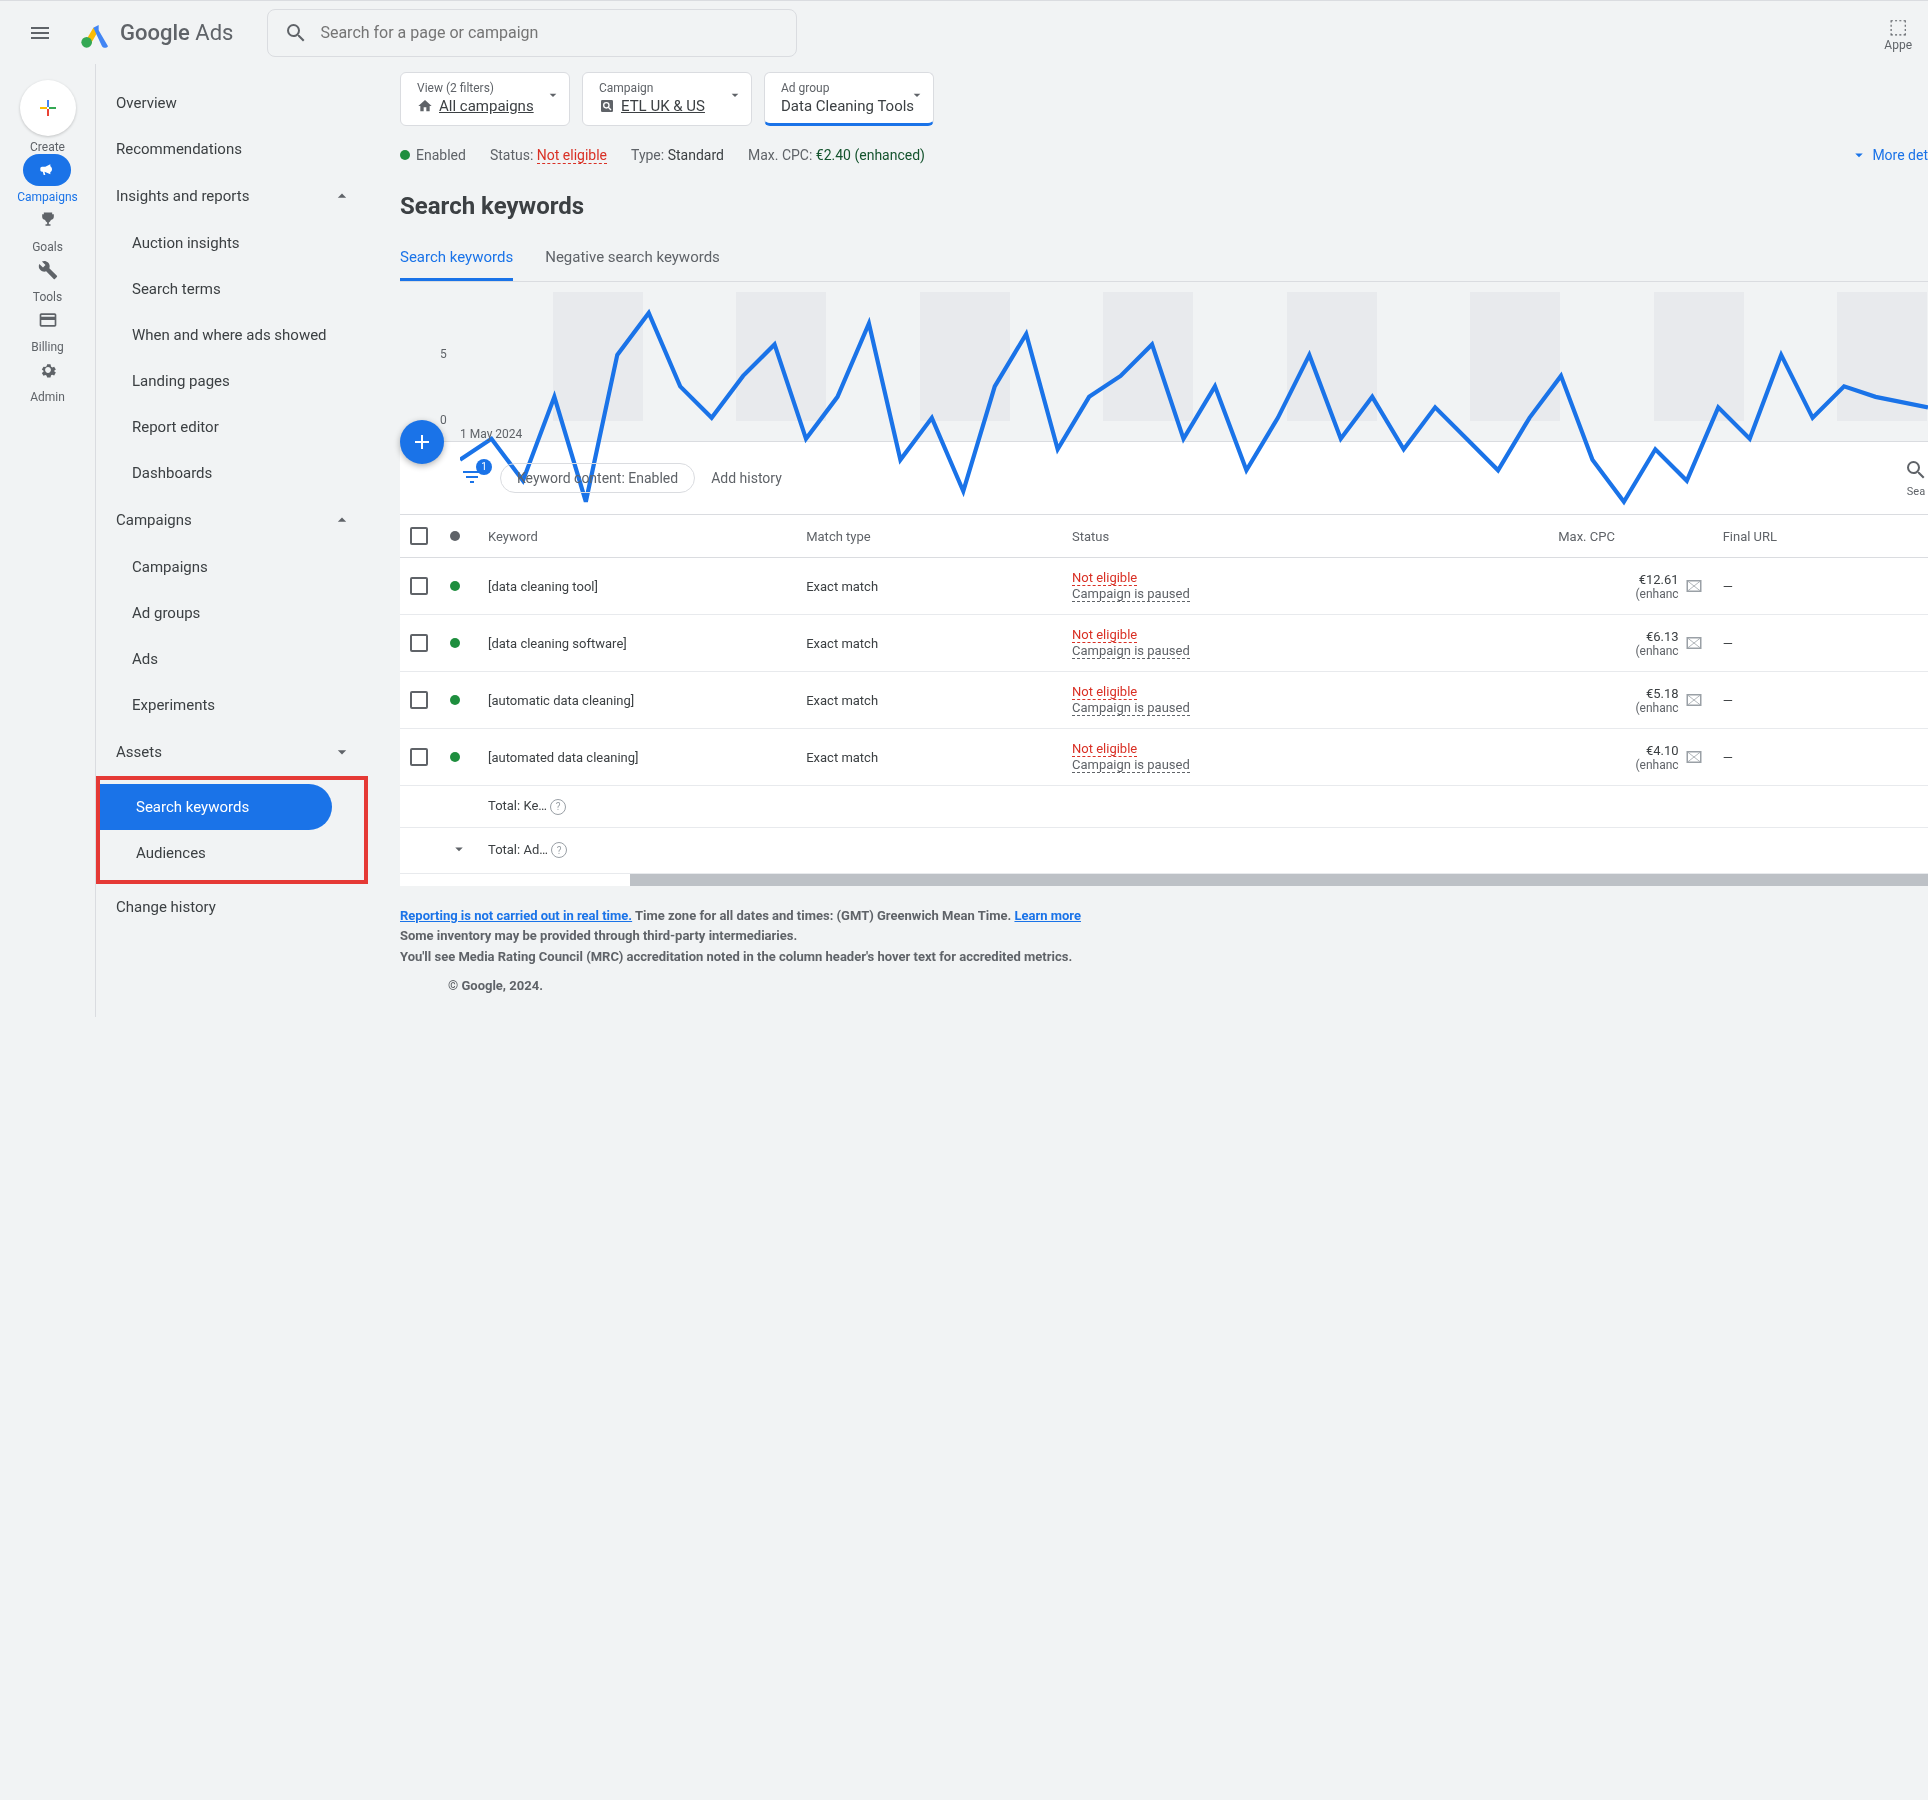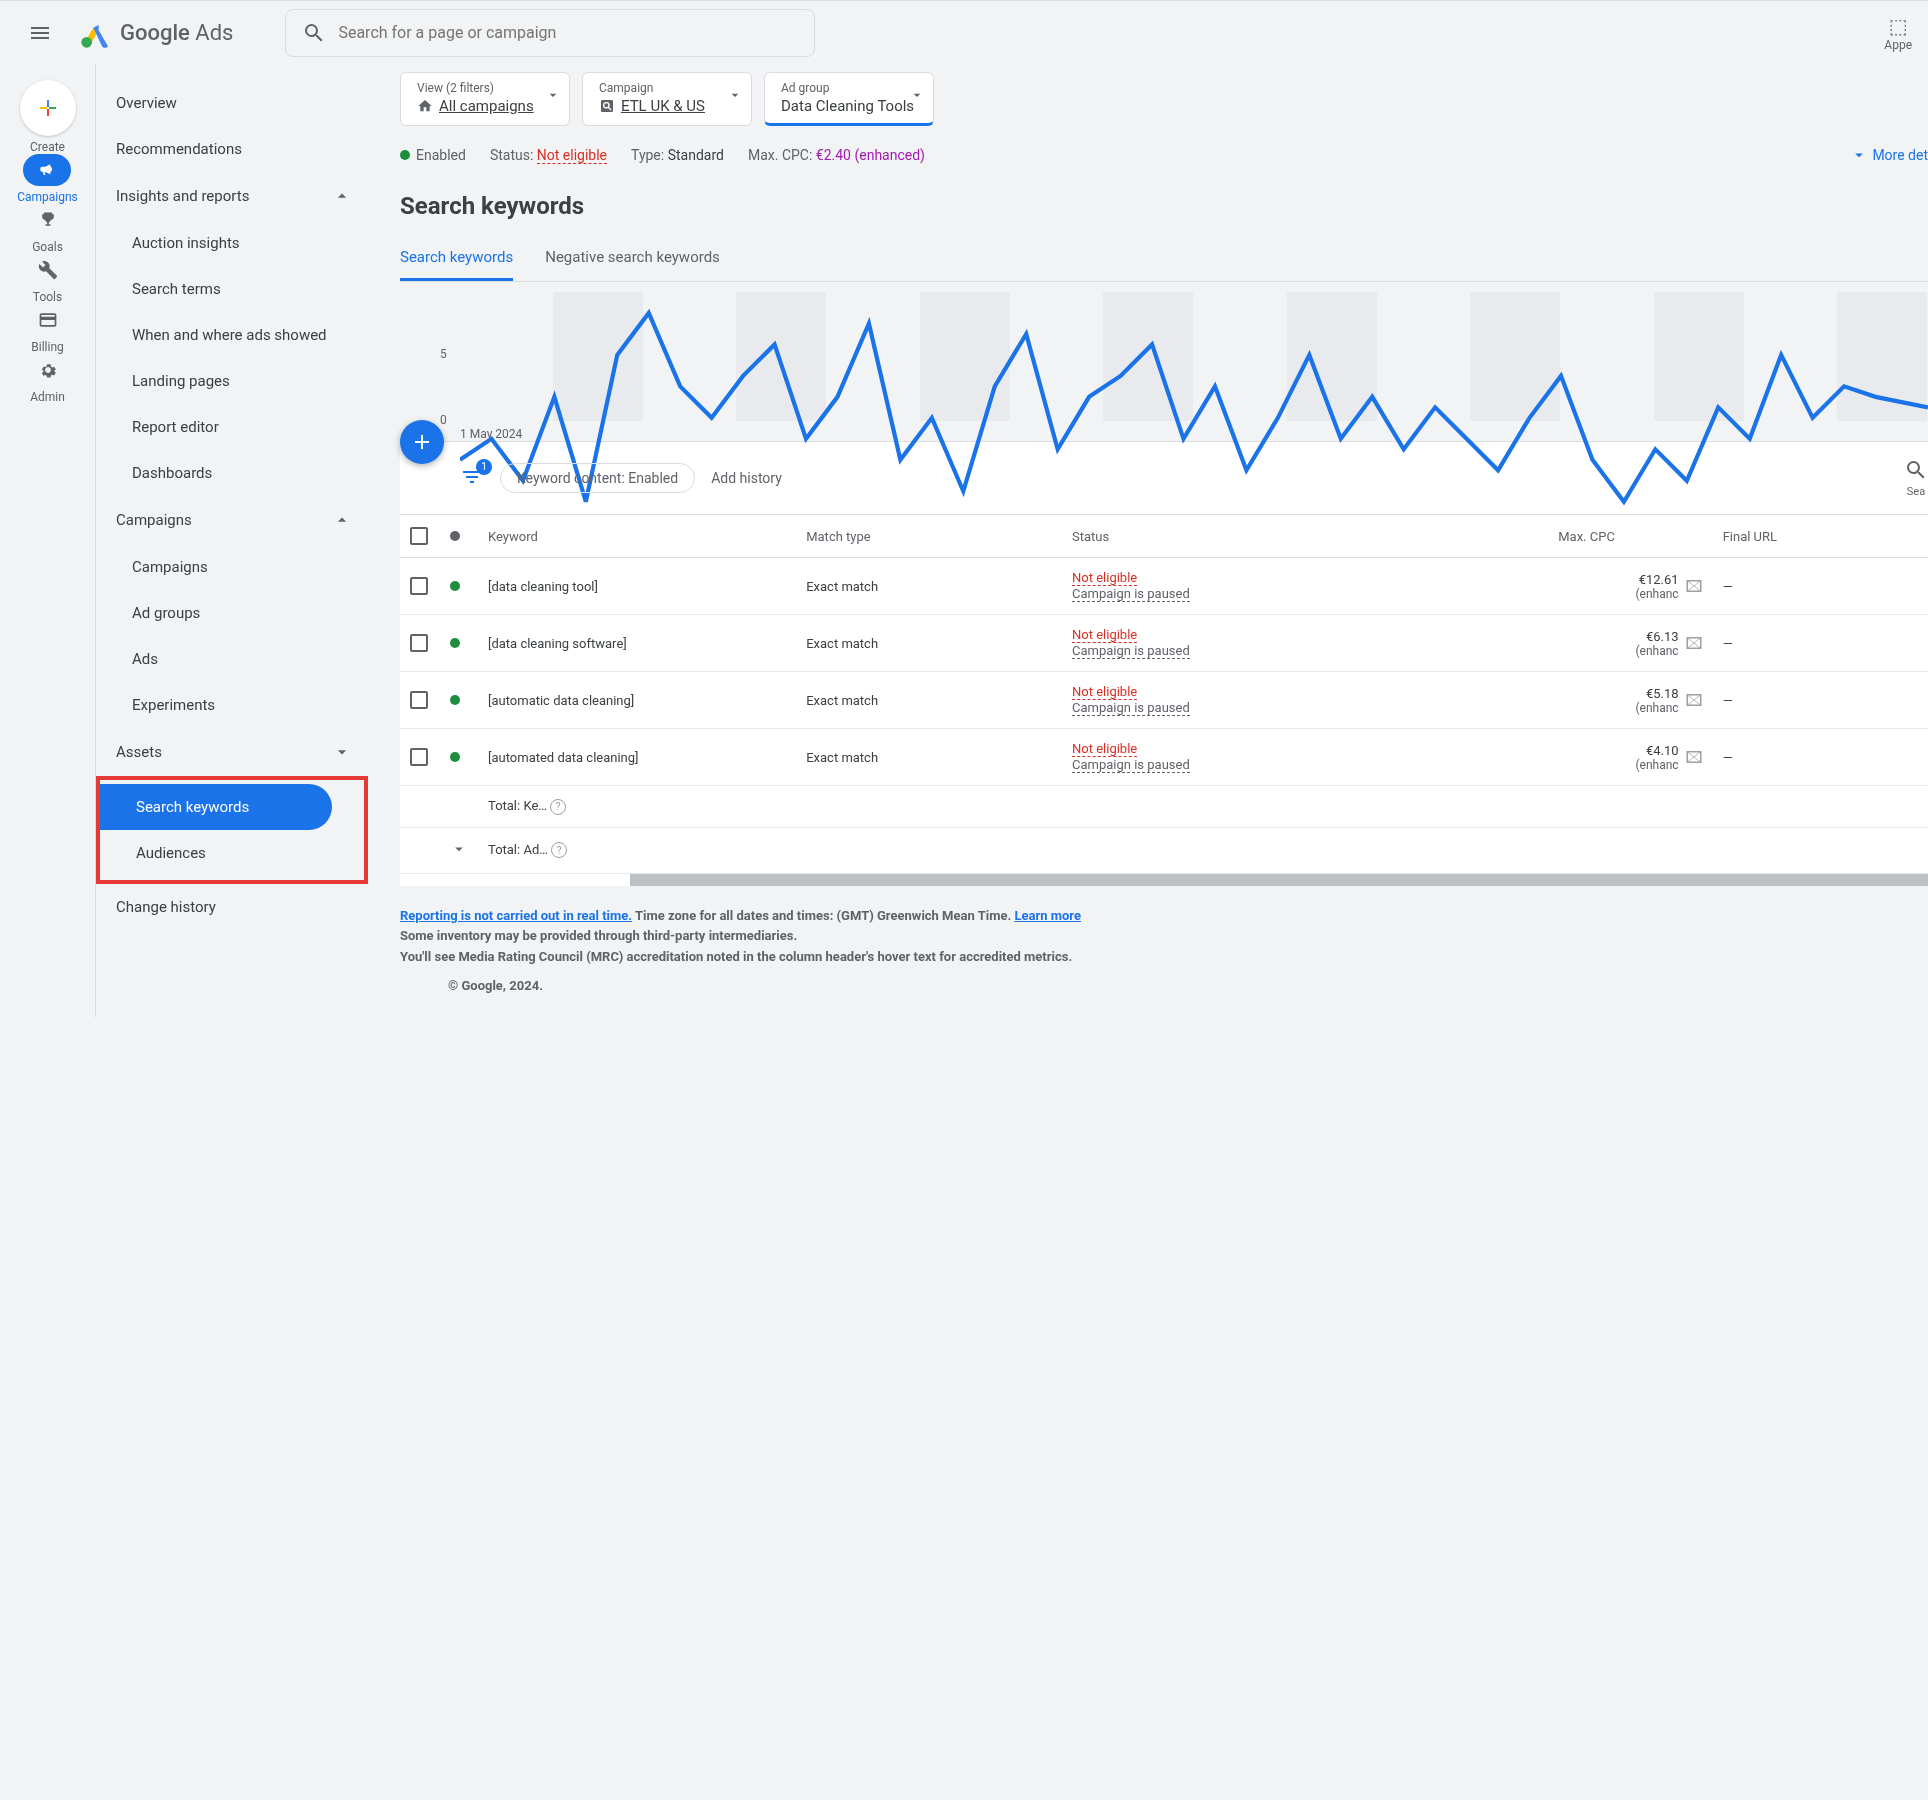--- a/index.html
+++ b/index.html
@@ -5,21 +5,21 @@
 * { box-sizing: border-box; margin: 0; padding: 0; font-family: 'Google Sans', Roboto, Arial, sans-serif; }
 body { background: #f1f3f4; color: #3c4043; font-size: 14px; overflow-x: hidden; }
 
 .topbar { height: 64px; background: #f1f3f4; display: flex; align-items: center; padding: 0 16px; gap: 16px; border-top: 1px solid #dadce0; }
 .hamburger { width: 48px; height: 48px; display: flex; align-items: center; justify-content: center; cursor: pointer; border-radius: 50%; }
 .hamburger svg { width: 24px; height: 24px; fill: #5f6368; }
 .logo { display: flex; align-items: center; gap: 8px; }
 .logo-icon { width: 32px; height: 32px; }
 .logo-text { font-size: 22px; color: #5f6368; }
 .logo-text .bold { font-weight: 500; }
-.search-box { flex: 0 0 530px; height: 48px; border: 1px solid #dadce0; border-radius: 8px; display: flex; align-items: center; padding: 0 16px; gap: 12px; background: #f1f3f4; margin-left: 36px; }
+.search-box { flex: 0 0 530px; height: 48px; border: 1px solid #dadce0; border-radius: 8px; display: flex; align-items: center; padding: 0 16px; gap: 12px; background: #f1f3f4; margin-left: 18px; }
 .search-box svg { width: 24px; height: 24px; fill: #5f6368; }
 .search-box input { border: none; background: transparent; outline: none; font-size: 16px; color: #5f6368; flex: 1; }
 .topbar-right { margin-left: auto; text-align: center; font-size: 12px; color: #5f6368; }
 
 .main-layout { display: flex; }
 
 .left-rail { width: 96px; padding: 16px 0; display: flex; flex-direction: column; align-items: center; border-right: 1px solid #dadce0; }
 .rail-item { display: flex; flex-direction: column; align-items: center; gap: 4px; font-size: 12px; color: #5f6368; cursor: pointer; }
 .rail-item.active { color: #1a73e8; }
 .rail-icon-wrap { width: 48px; height: 32px; display: flex; align-items: center; justify-content: center; border-radius: 16px; }
@@ -251,21 +251,21 @@
         <div class="bc-chevron"><svg viewBox="0 0 24 24">
               <path d="M7 10l5 5 5-5z"></path>
             </svg></div>
       </div>
     </div>
 
     <div class="status-row">
       <span><span class="status-dot"></span><span>Enabled</span></span>
       <span><span>Status:</span> <span class="not-eligible">Not eligible</span></span>
       <span><span>Type:</span> <span style="color:#3c4043;">Standard</span></span>
-      <span><span>Max. CPC:</span> <span style="color:#a21caf;text-align:center;">€2.40 (enhanced)</span></span>
+      <span><span>Max. CPC:</span> <span style="color:#14532d;text-align:center;">€2.40 (enhanced)</span></span>
       <span class="more-details">
         <svg width="18" height="18" viewBox="0 0 24 24" fill="#1a73e8">
             <path d="M7 10l5 5 5-5z"></path>
           </svg>
         <span>More det</span>
       </span>
     </div>
 
     <h1 class="page-title">Search keywords</h1>
 

